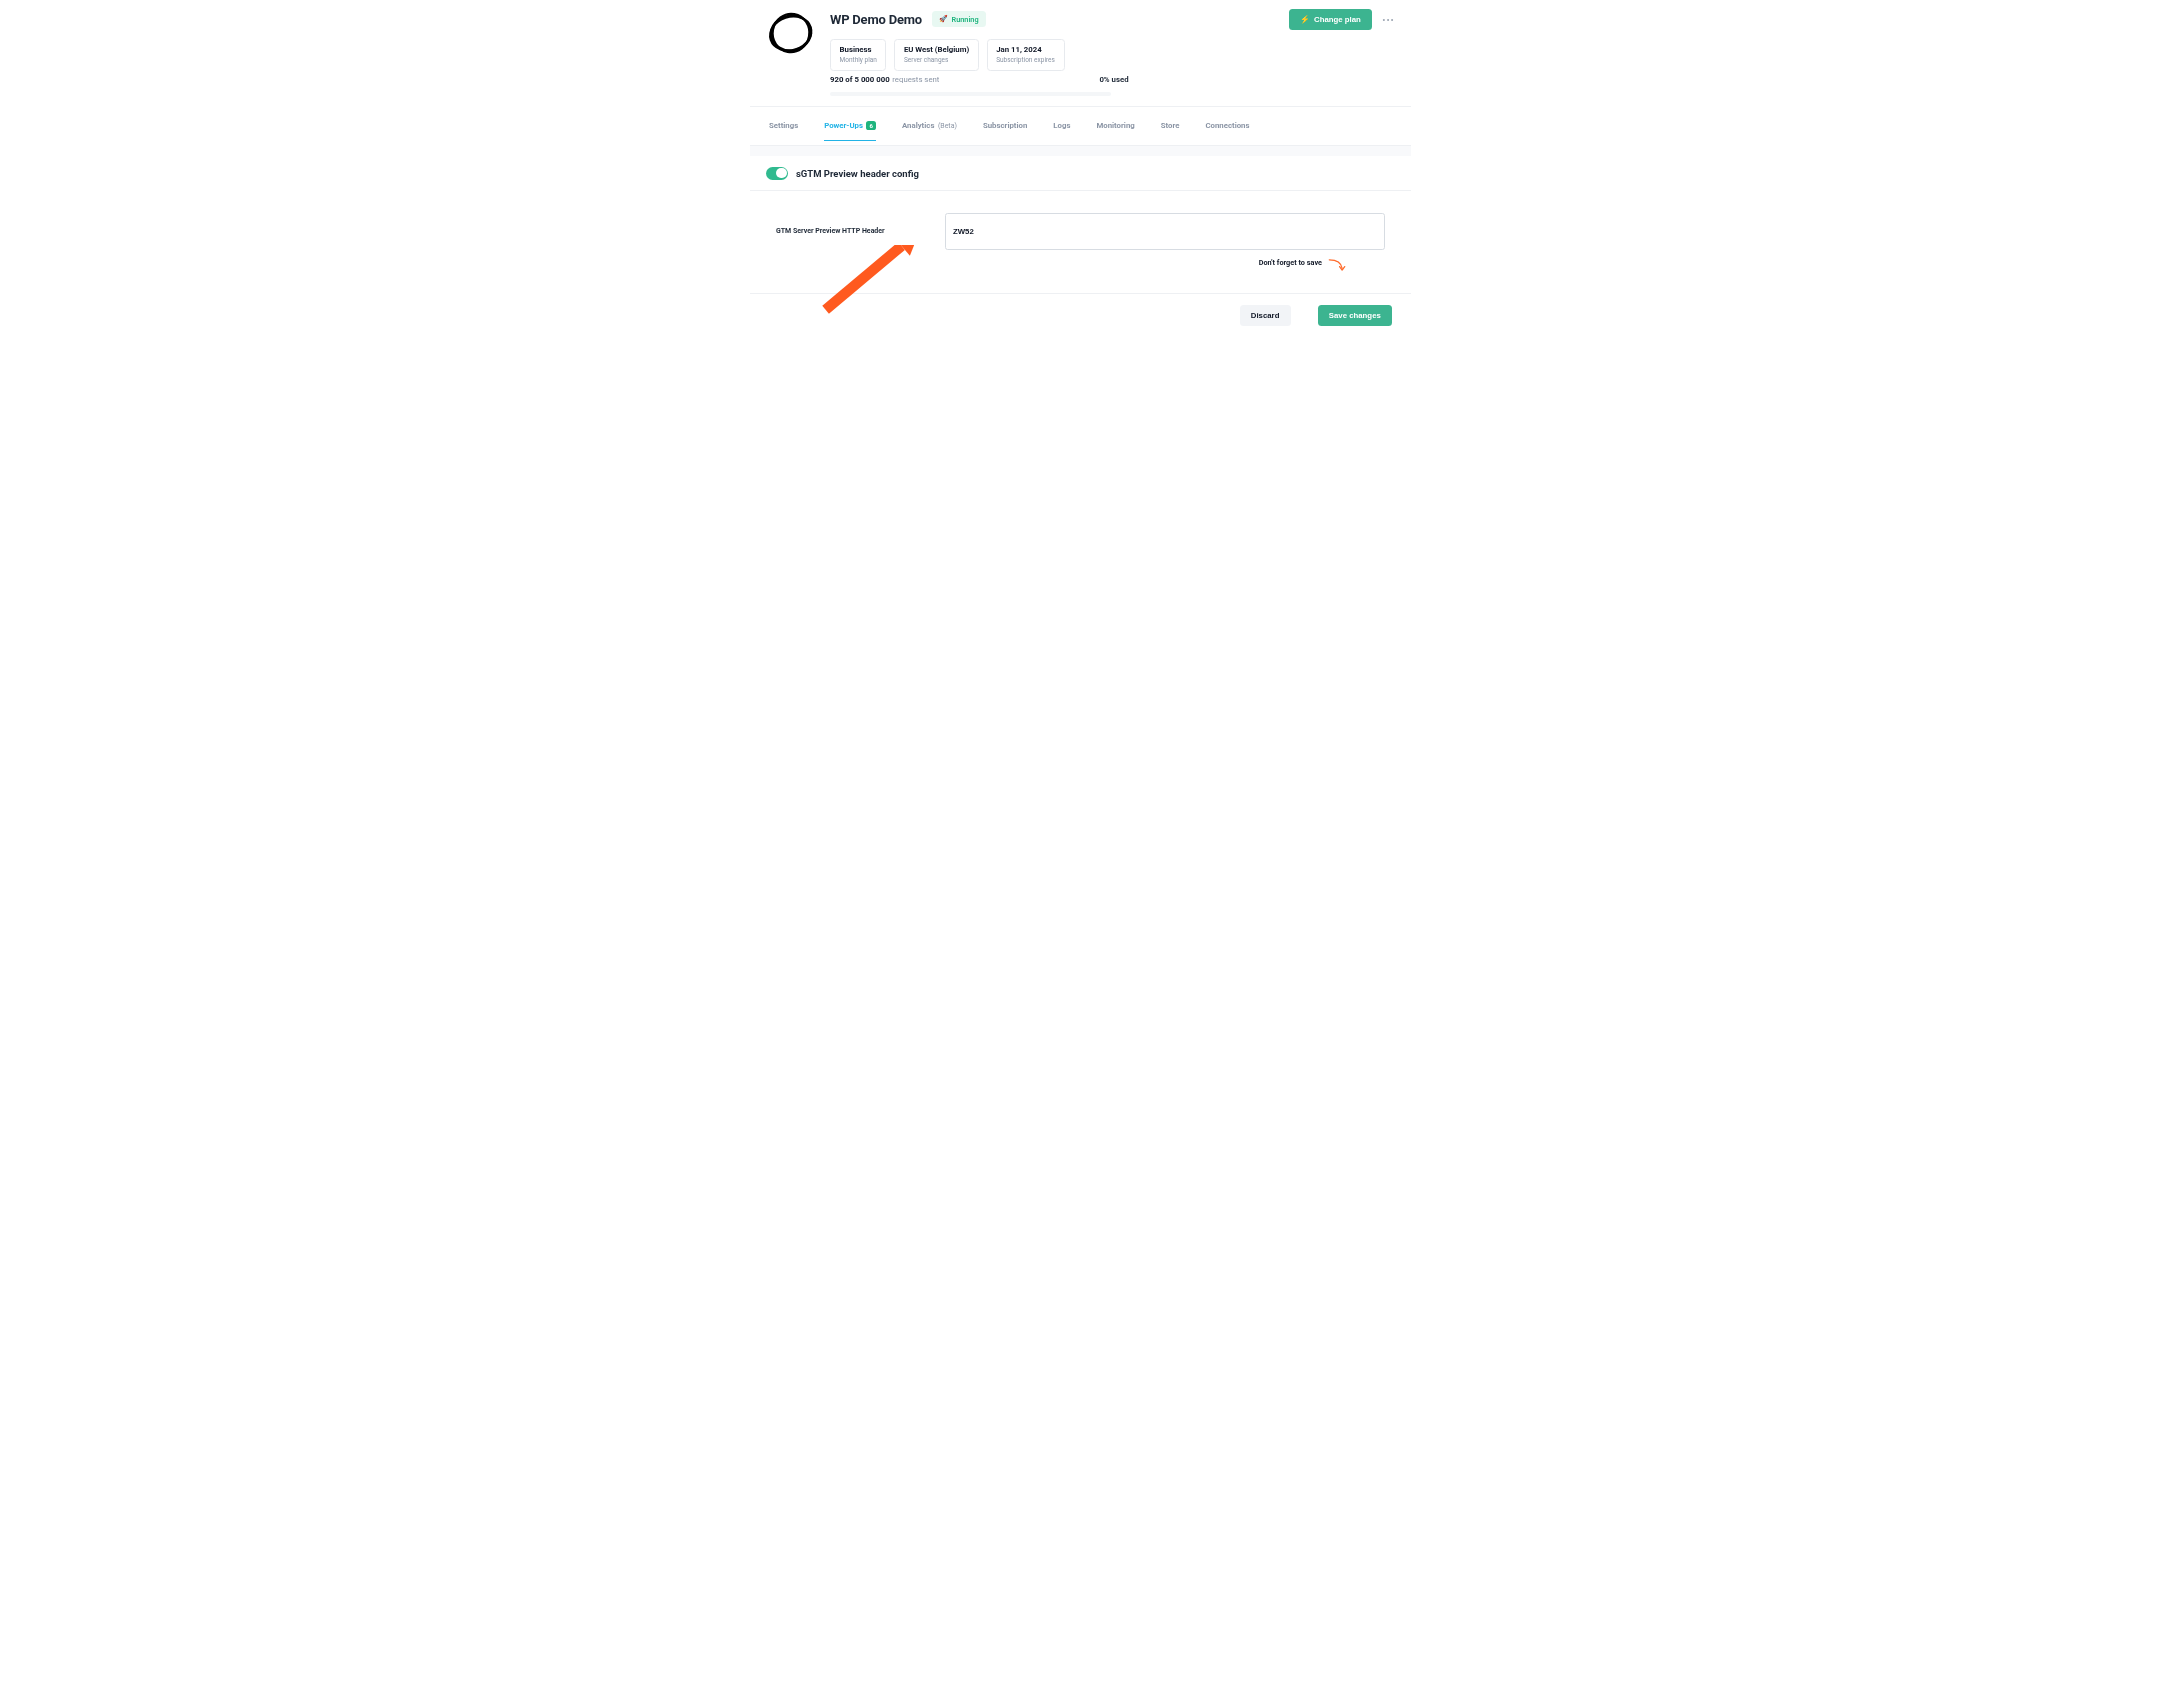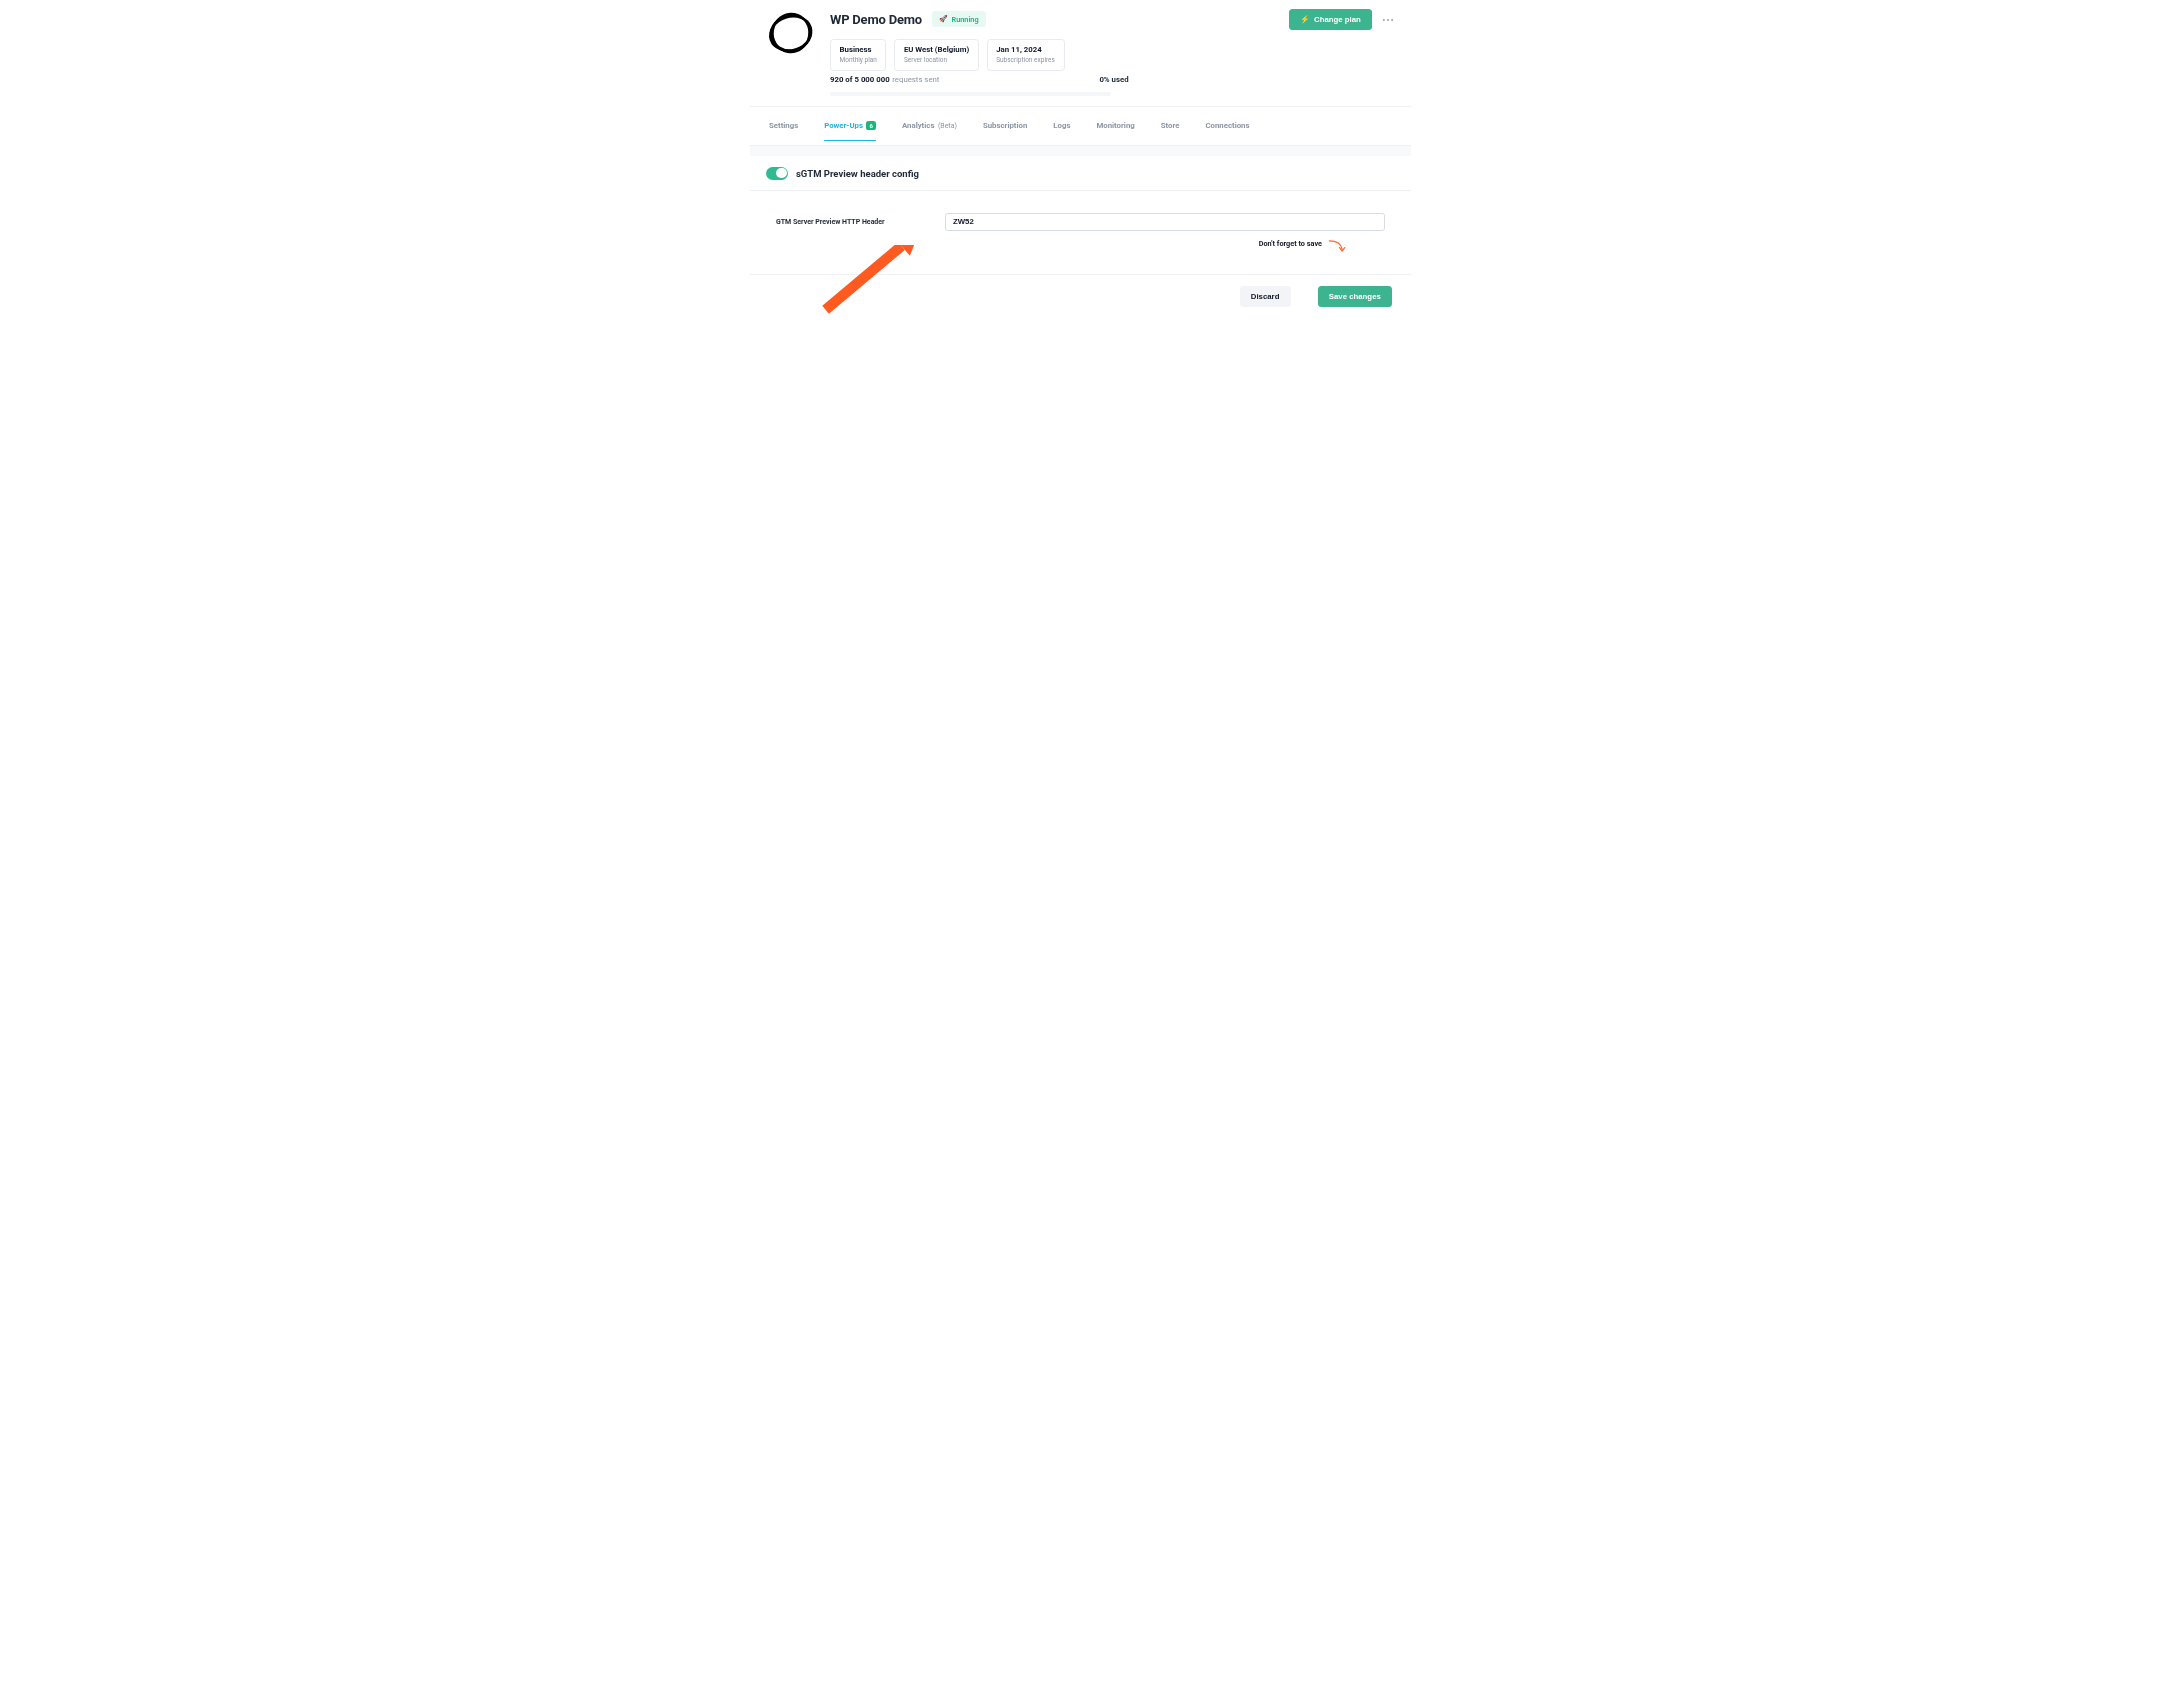--- a/index.html
+++ b/index.html
@@ -88,21 +88,21 @@
     position: absolute; top: 1.3px; right: 1.3px;
     width: 10.4px; height: 10.4px; border-radius: 50%; background: #fff;
   }
   .section-head h2 { font-size: 9.5px; font-weight: 700; }
 
   
   .form-body { padding: 21.6px 26px 4.3px 26px; position: relative; }
   .form-row { display: flex; align-items: center; gap: 26px; }
   .form-label { font-weight: 700; font-size: 7px; width: 143px; }
   .text-input {
-    flex: 1; height: 18px; border: 0.4px solid #d7dce2; border-radius: 2.6px;
+    flex: 1; height: 37px; border: 0.4px solid #d7dce2; border-radius: 2.6px;
     padding: 0 7px; font-size: 7.8px; font-weight: 600; color: #111827;
     background: #fff;
   }
 
   .hint-wrap { display: flex; justify-content: flex-end; gap: 6px; margin-top: 8px; padding-right: 39px; }
   .hint-text { font-weight: 700; font-size: 7.3px; color: #111827; }
   .hint-arrow { color: #ff6b2c; }
   .hint-arrow svg { width: 18px; height: 14.7px; }
 
   
@@ -152,21 +152,21 @@
           </div>
         </div>
 
         <div class="info-cards">
           <div class="card">
             <div class="value">Business</div>
             <div class="label">Monthly plan</div>
           </div>
           <div class="card">
             <div class="value">EU West (Belgium)</div>
-            <div class="label">Server location</div>
+            <div class="label">Server changes</div>
           </div>
           <div class="card">
             <div class="value">Jan 11, 2024</div>
             <div class="label">Subscription expires</div>
           </div>
         </div>
 
         <div class="usage-row">
           <div class="usage-left">
             <span class="bold">920 of 5 000 000</span>

